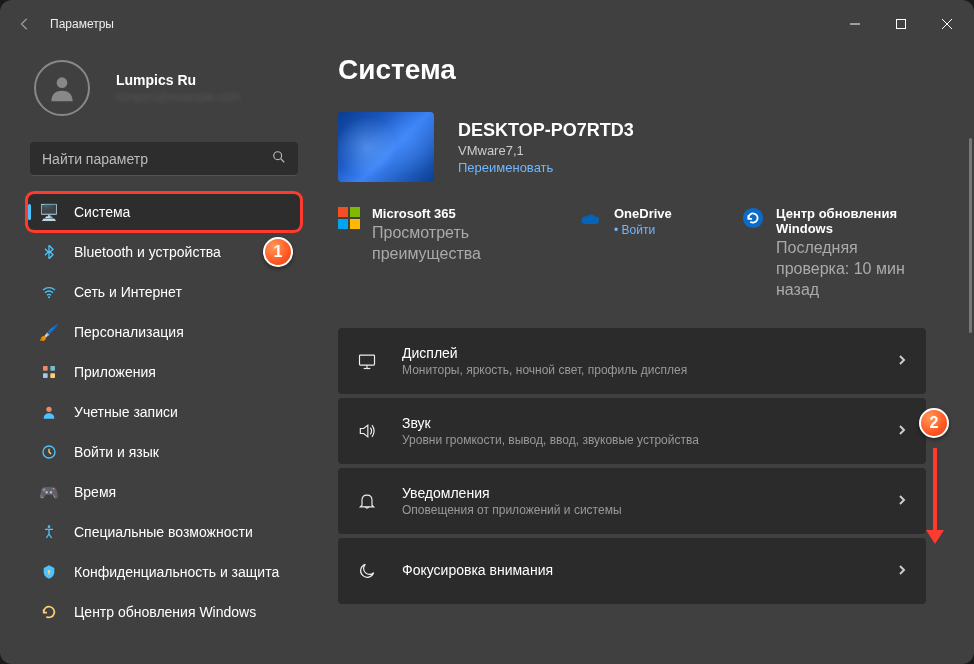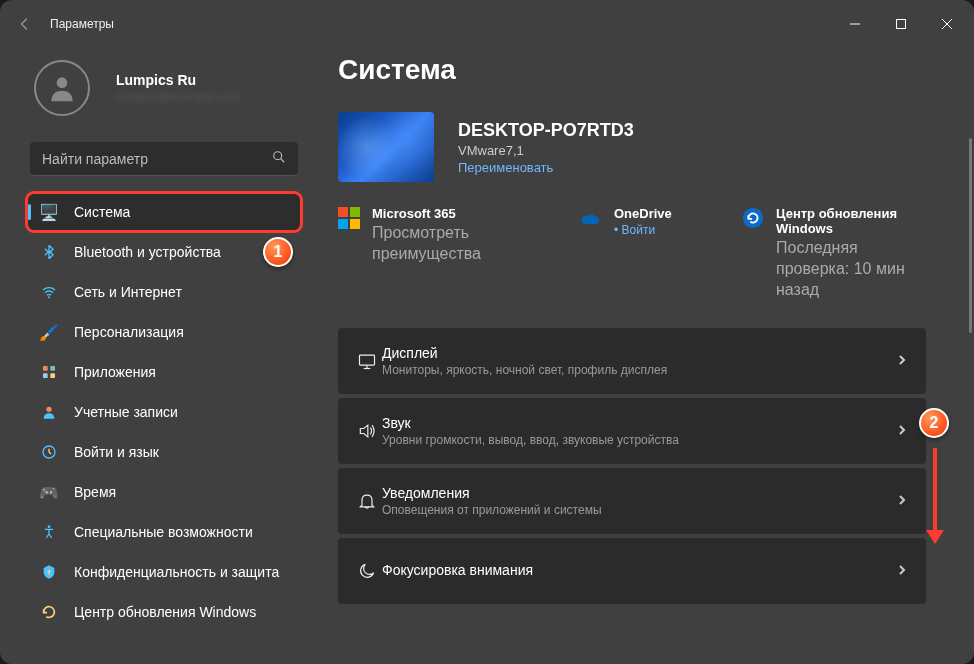--- a/index.html
+++ b/index.html
@@ -47,21 +47,21 @@
 .service:nth-child(1) { flex: 0 0 230px; }
 .service:nth-child(2) { flex: 0 0 150px; }
 .service:nth-child(3) { flex: 1; }
 .svc-ico { width: 22px; height: 22px; display: flex; align-items: center; justify-content: center; flex-shrink: 0; margin-top: 1px; }
 .svc-body .svc-title { color: #fff; font-size: 13px; font-weight: 600; margin-bottom: 2px; }
 .svc-body .svc-sub { color: #aaa; font-size: 16px; line-height: 1.3; }
 .svc-body .svc-link { color: #6fb7ff; font-size: 12px; cursor: pointer; }
 .svc-link::before { content: "• "; }
 
 .settings-list { display: flex; flex-direction: column; gap: 4px; padding-bottom: 20px; padding-right: 28px; }
-.setting-item { display: flex; align-items: center; gap: 4px; background: #2b2b2b; border-radius: 4px; padding: 14px 18px; cursor: pointer; min-height: 66px; }
+.setting-item { display: flex; align-items: center; gap: 24px; background: #2b2b2b; border-radius: 4px; padding: 14px 18px; cursor: pointer; min-height: 66px; }
 .set-ico { width: 22px; height: 22px; display: flex; align-items: center; justify-content: center; flex-shrink: 0; }
 .set-ico svg { width: 20px; height: 20px; fill: none; stroke: #eee; stroke-width: 1.4; }
 .set-body { flex: 1; }
 .set-title { color: #fff; font-size: 14px; margin-bottom: 2px; }
 .set-desc { color: #999; font-size: 12px; }
 .set-chev svg { width: 12px; height: 12px; fill: none; stroke: #ccc; stroke-width: 2; }
 
 .badge { position: absolute; width: 30px; height: 30px; border-radius: 50%; background: radial-gradient(circle at 35% 30%, #ff9a5a, #ff5722 60%, #d84315); color: #fff; font-weight: 700; font-size: 16px; display: flex; align-items: center; justify-content: center; border: 2px solid #fff; box-shadow: 0 2px 4px rgba(0,0,0,0.4); z-index: 10; }
 .badge-1 { left: 263px; top: 237px; }
 .badge-2 { left: 919px; top: 408px; }

